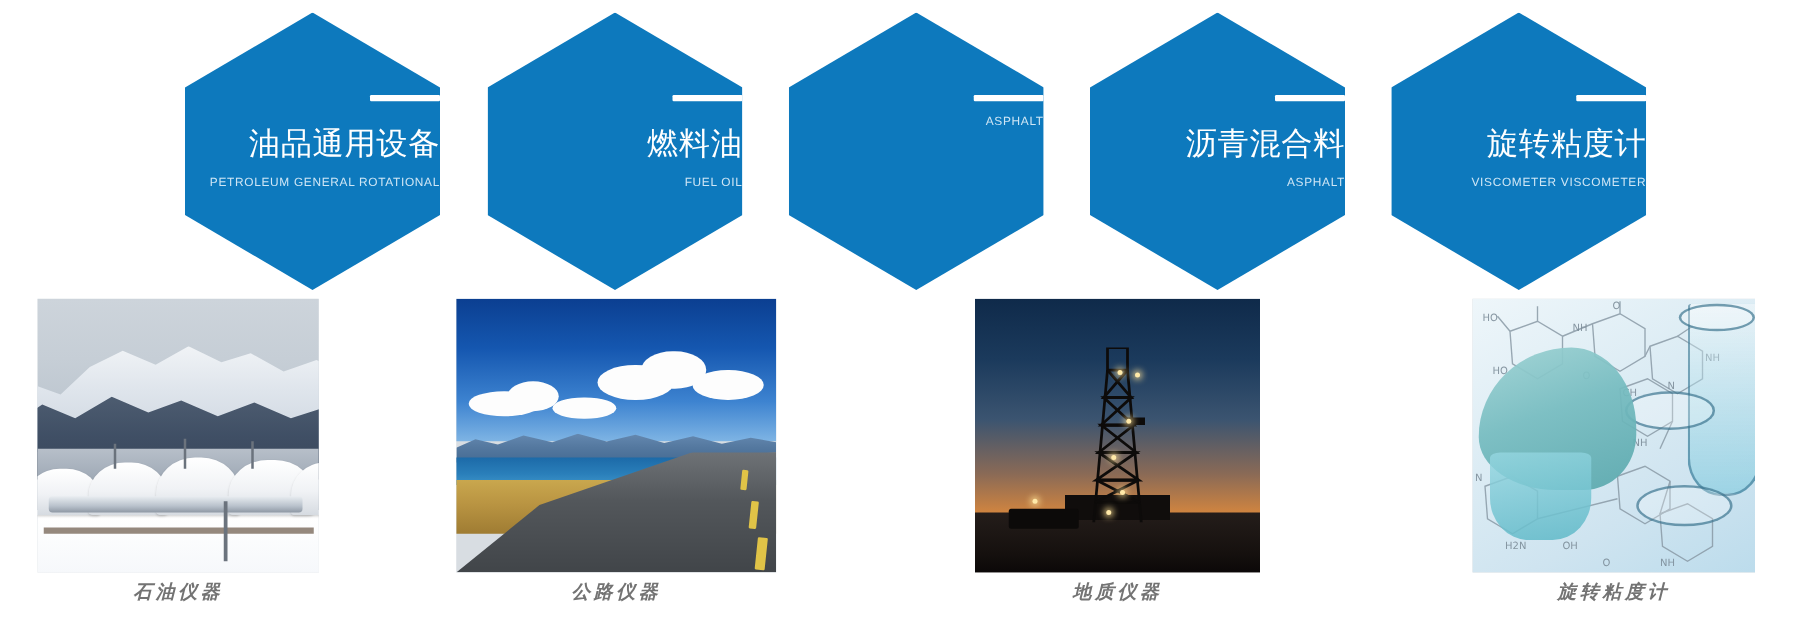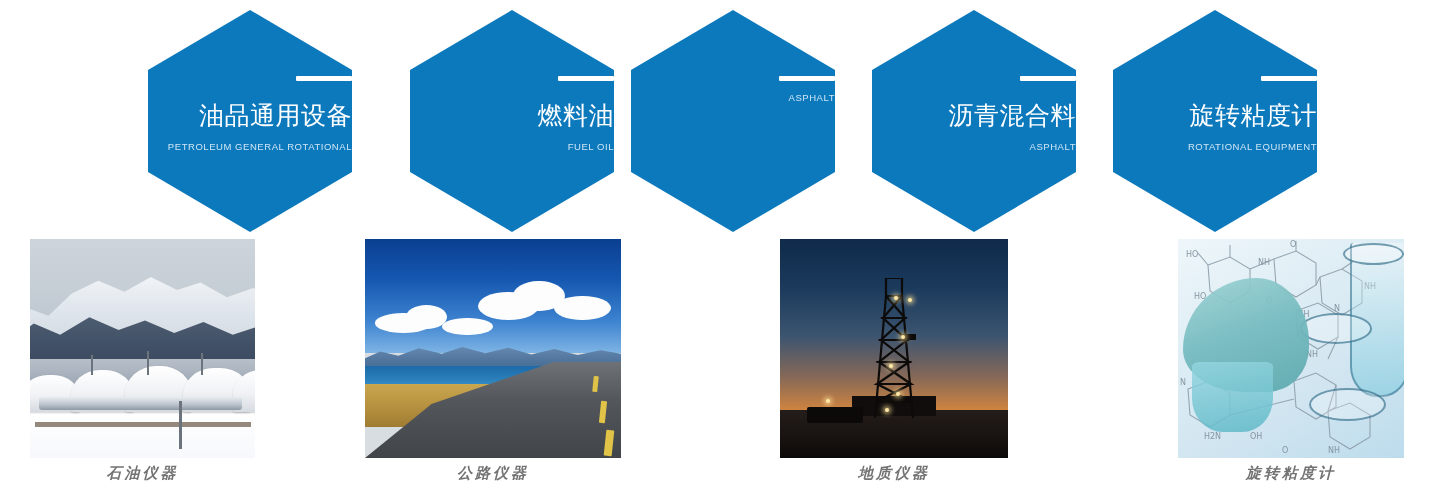--- a/index.html
+++ b/index.html
@@ -69,21 +69,21 @@
     font-size: 9.5px;
     line-height: 12px;
     letter-spacing: 0.55px;
     white-space: nowrap;
     text-align: center;
     font-weight: 400;
   }
 
   
   .hex-0 { left: 148px; }
-  .hex-1 { left: 390px; margin-left: 20px; }
+  .hex-1 { left: 390px; }
   .hex-2 { left: 631px; }
   .hex-3 { left: 872px; }
   .hex-4 { left: 1113px; }
 
   
   .card {
     position: absolute;
     top: 239px;
   }
 
@@ -292,21 +292,21 @@
 
     <div class="hex hex-3">
       <div class="hex-rule"></div>
       <div class="hex-title">沥青混合料</div>
       <div class="hex-sub">ASPHALT</div>
     </div>
 
     <div class="hex hex-4">
       <div class="hex-rule"></div>
       <div class="hex-title">旋转粘度计</div>
-      <div class="hex-sub">ROTATIONAL EQUIPMENT</div>
+      <div class="hex-sub">VISCOMETER VISCOMETER</div>
     </div>
 
   </div>
 
   <div class="card card-0">
     <div class="photo">
       <div class="p1-sky"></div>
       <div class="p1-mtn-a"></div>
       <div class="p1-mtn-b"></div>
       <div class="p1-snowfield"></div>

